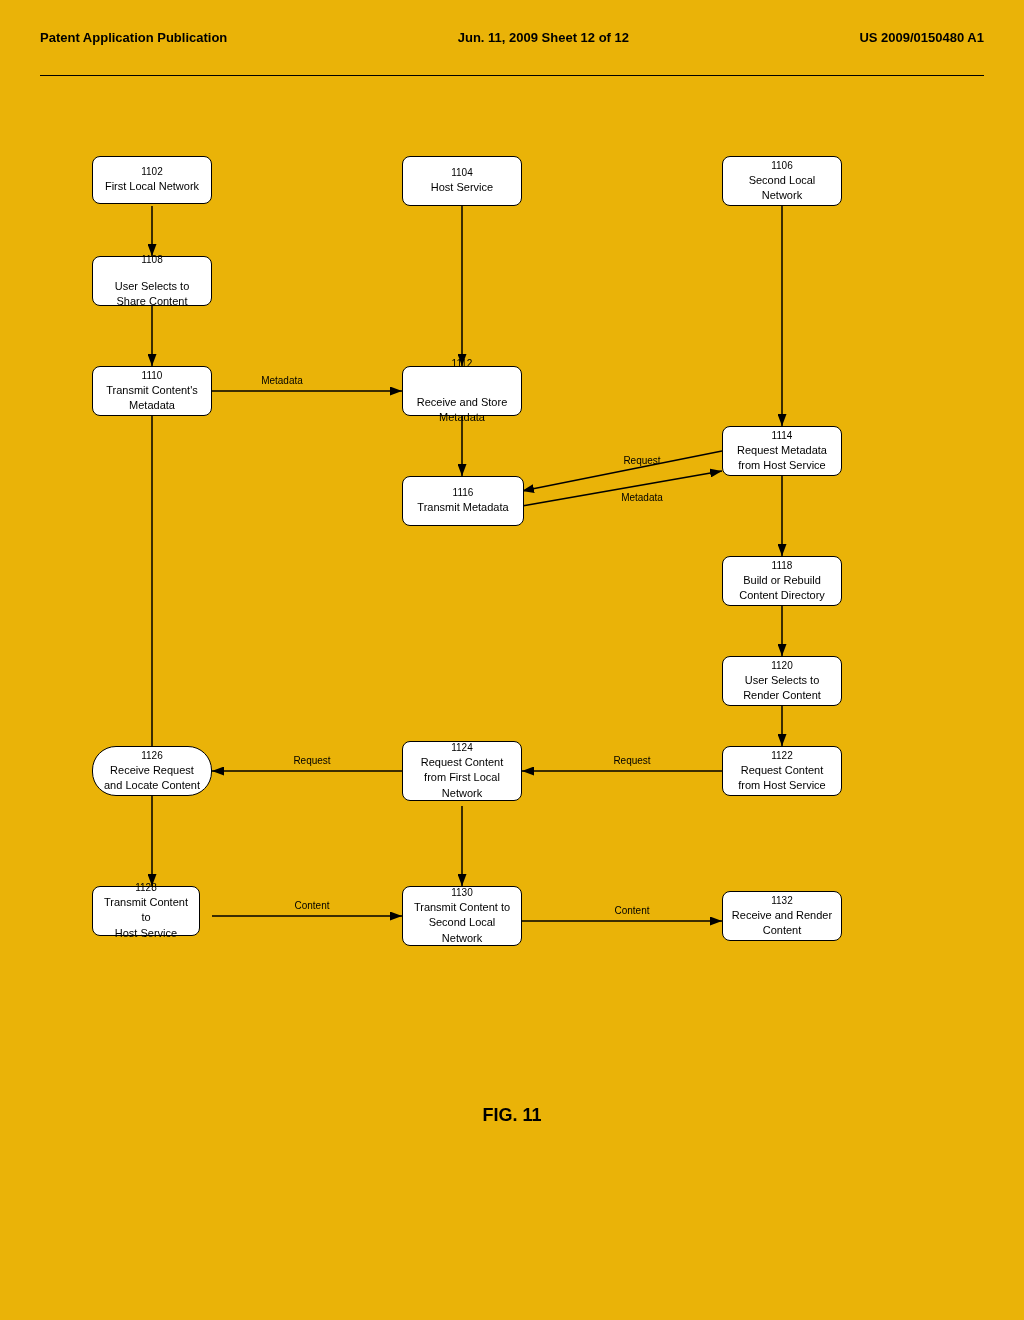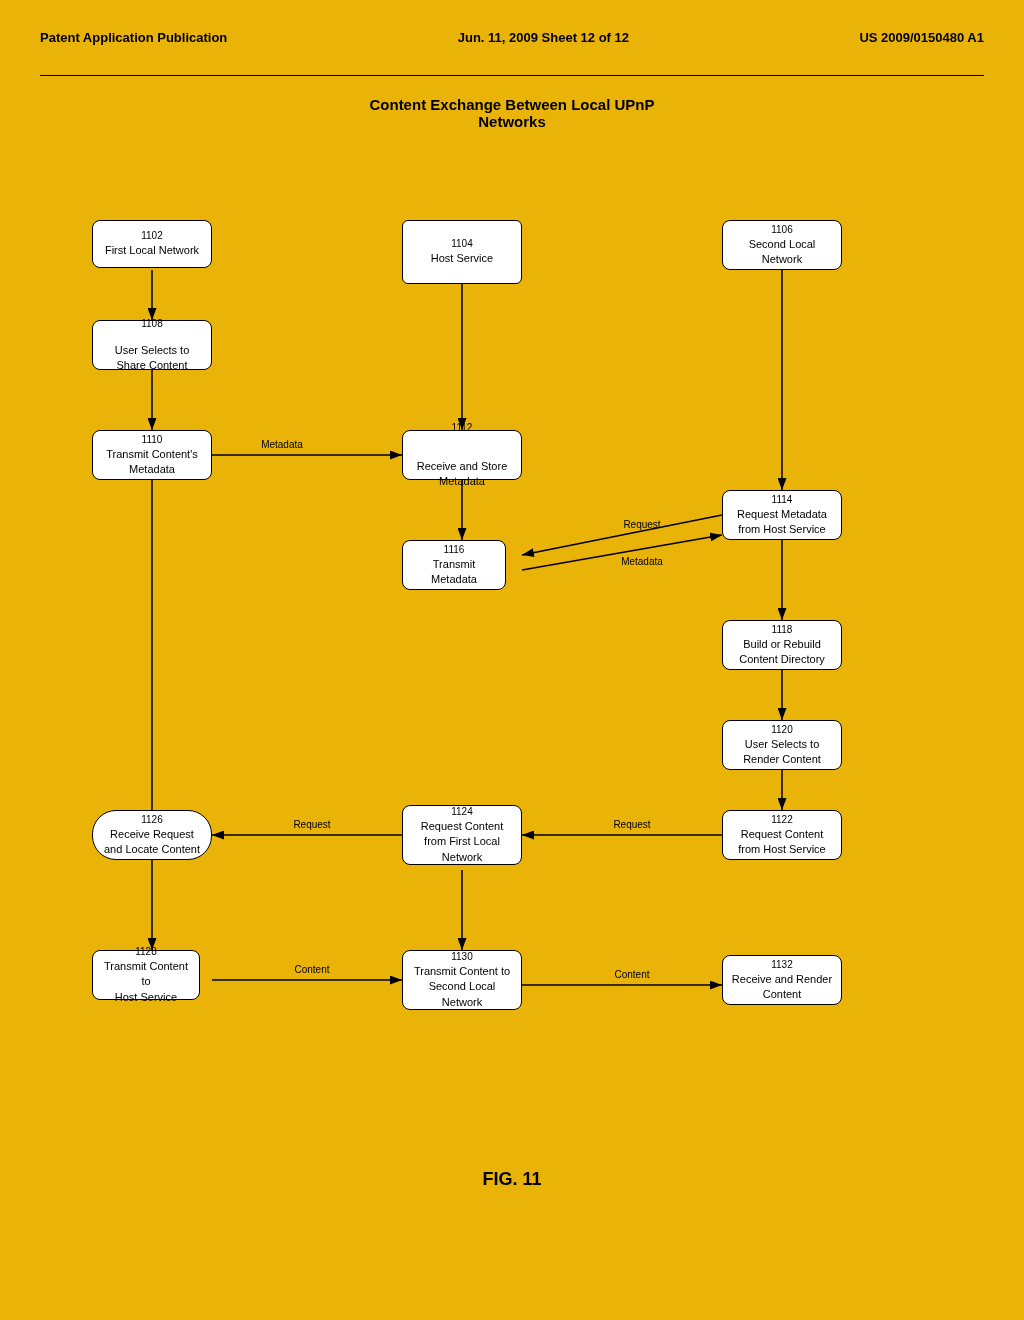--- a/index.html
+++ b/index.html
@@ -99,24 +99,20 @@
 </head>
 <body>
 
 <div class="page">
   <div class="header">
     <div class="header-left">Patent Application Publication</div>
     <div class="header-center">Jun. 11, 2009  Sheet 12 of 12</div>
     <div class="header-right">US 2009/0150480 A1</div>
   </div>
 
-  <div class="diagram-title">
-    <span>Content Exchange Between Local UPnP</span><br>
-    <span>Networks</span>
-  </div>
 
   <div class="diagram-container">
 
     <svg class="diagram-svg" xmlns="http://www.w3.org/2000/svg">
       <defs>
         <marker id="arrowhead" markerWidth="8" markerHeight="6" refX="8" refY="3" orient="auto">
           <polygon points="0 0, 8 3, 0 6" fill="#000"></polygon>
         </marker>
         <marker id="arrowhead-left" markerWidth="8" markerHeight="6" refX="0" refY="3" orient="auto">
           <polygon points="8 0, 0 3, 8 6" fill="#000"></polygon>
@@ -165,21 +161,21 @@
       <line x1="400" y1="320" x2="400" y2="380" stroke="#000" stroke-width="1.5" marker-end="url(#arrowhead)"></line>
 
       <line x1="400" y1="710" x2="400" y2="790" stroke="#000" stroke-width="1.5" marker-end="url(#arrowhead)"></line>
     </svg>
 
     <div class="box" style="left:30px;top:60px;width:120px;height:48px;">
       <span class="box-number">1102</span>
       <span>First Local Network</span>
     </div>
 
-    <div class="box" style="left:340px;top:60px;width:120px;height:64px;border-radius:6px;">
+    <div class="box" style="left:340px;top:60px;width:120px;height:50px;">
       <span class="box-number">1104</span>
       <span>Host Service</span>
     </div>
 
     <div class="box" style="left:660px;top:60px;width:120px;height:50px;">
       <span class="box-number">1106</span>
       <span>Second Local<br>Network</span>
     </div>
 
     <div class="box" style="left:30px;top:160px;width:120px;height:50px;gap:12px;">
@@ -195,21 +191,21 @@
     <div class="box" style="left:340px;top:270px;width:120px;height:50px;gap:24px;">
       <span class="box-number">1112</span>
       <span>Receive and Store<br>Metadata</span>
     </div>
 
     <div class="box" style="left:660px;top:330px;width:120px;height:50px;">
       <span class="box-number">1114</span>
       <span>Request Metadata<br>from Host Service</span>
     </div>
 
-    <div class="box" style="left:340px;top:380px;width:104px;height:50px;">
+    <div class="box" style="left:340px;top:380px;width:122px;height:50px;">
       <span class="box-number">1116</span>
       <span>Transmit Metadata</span>
     </div>
 
     <div class="box" style="left:660px;top:460px;width:120px;height:50px;">
       <span class="box-number">1118</span>
       <span>Build or Rebuild<br>Content Directory</span>
     </div>
 
     <div class="box" style="left:660px;top:560px;width:120px;height:50px;">

